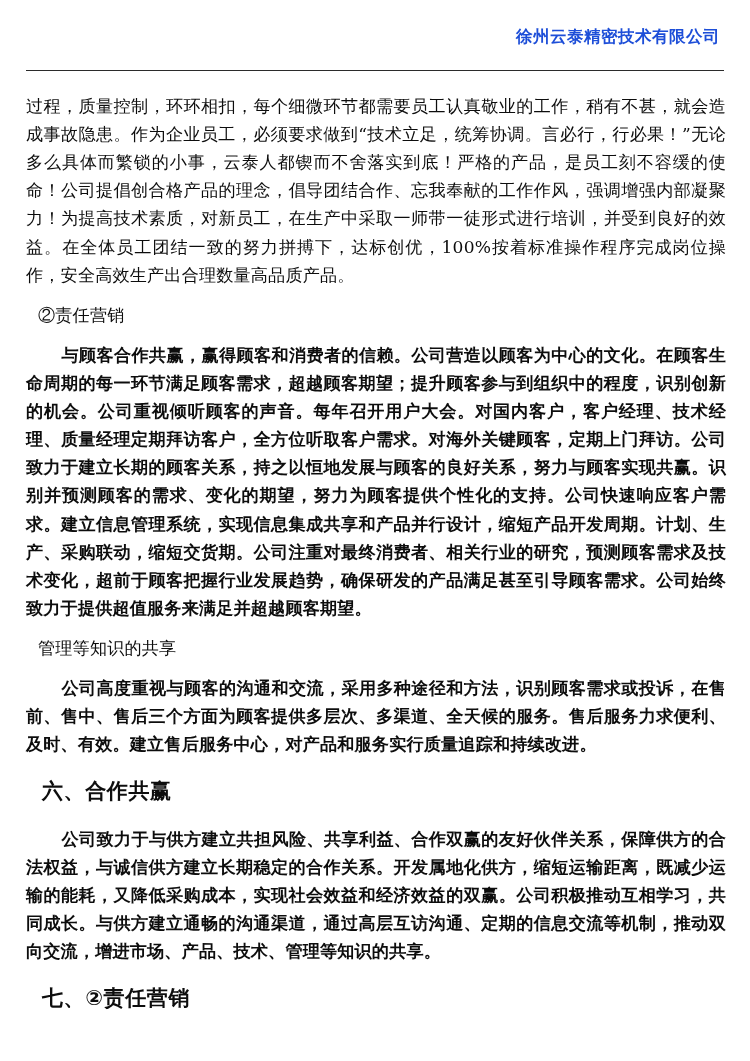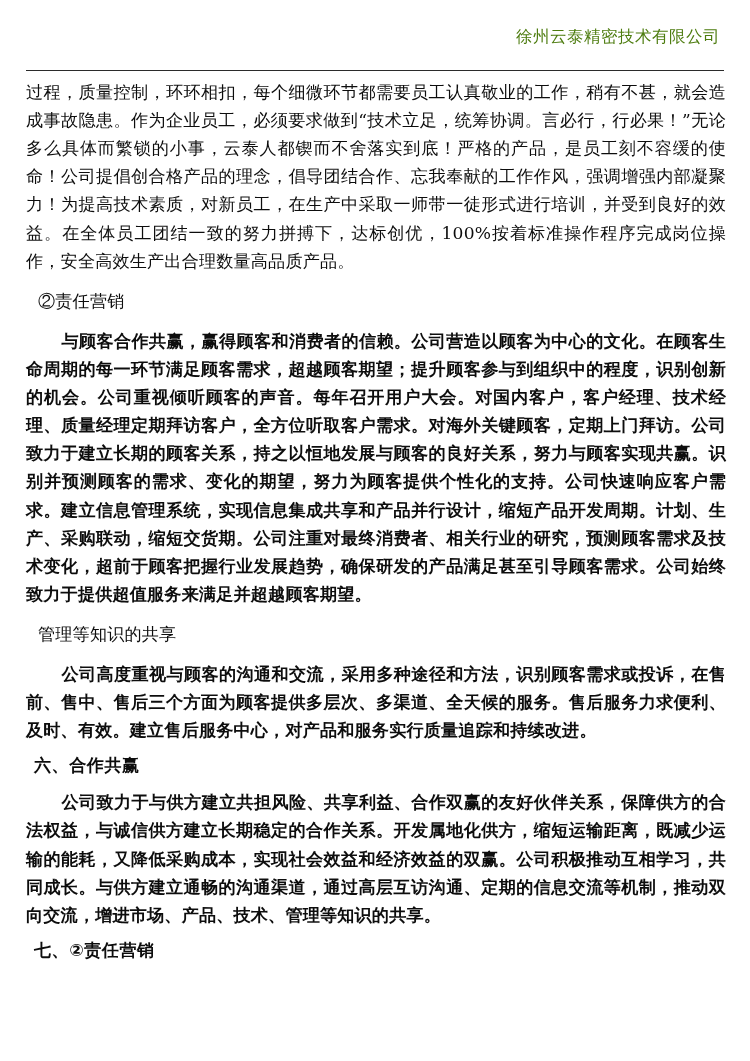--- a/index.html
+++ b/index.html
@@ -17,58 +17,58 @@
     box-sizing: border-box;
     padding: 0;
     overflow: hidden;
   }
   .header {
     position: absolute;
     top: 26px;
     right: 30px;
     font-family: "DejaVu Sans", "Liberation Sans", sans-serif;
     font-size: 16.5px;
-    font-weight: normal;
+    font-weight: bold;
     letter-spacing: 0.5px;
-    color: #4d7c0f;
+    color: #1d4ed8;
     white-space: nowrap;
     text-align: center;
   }
   .header-rule {
     position: absolute;
     top: 70px;
     left: 26px;
     width: 698px;
     height: 1px;
     background: #2b2b2b;
   }
   .body-area {
     position: absolute;
-    top: 78px;
+    top: 92px;
     left: 26px;
     width: 700px;
   }
   p {
     margin: 0;
     font-size: 17.1px;
     line-height: 1.645;
     text-align: justify;
     text-justify: inter-ideograph;
     letter-spacing: 0.2px;
   }
   p.indent {
     text-indent: 2.08em;
     font-weight: bold;
   }
   p.noindent {
     text-indent: 0;
   }
   .sec-head {
-    margin: 8px;
-    font-size: 17px;
+    margin: 16px;
+    font-size: 21px;
     line-height: 1.645;
     font-family: "DejaVu Sans", "Liberation Sans", sans-serif;
     font-weight: bold;
     letter-spacing: 0.6px;
   }
   .sub-head {
     margin: 12px;
     font-size: 17.1px;
     line-height: 1.645;
     letter-spacing: 0.2px;

